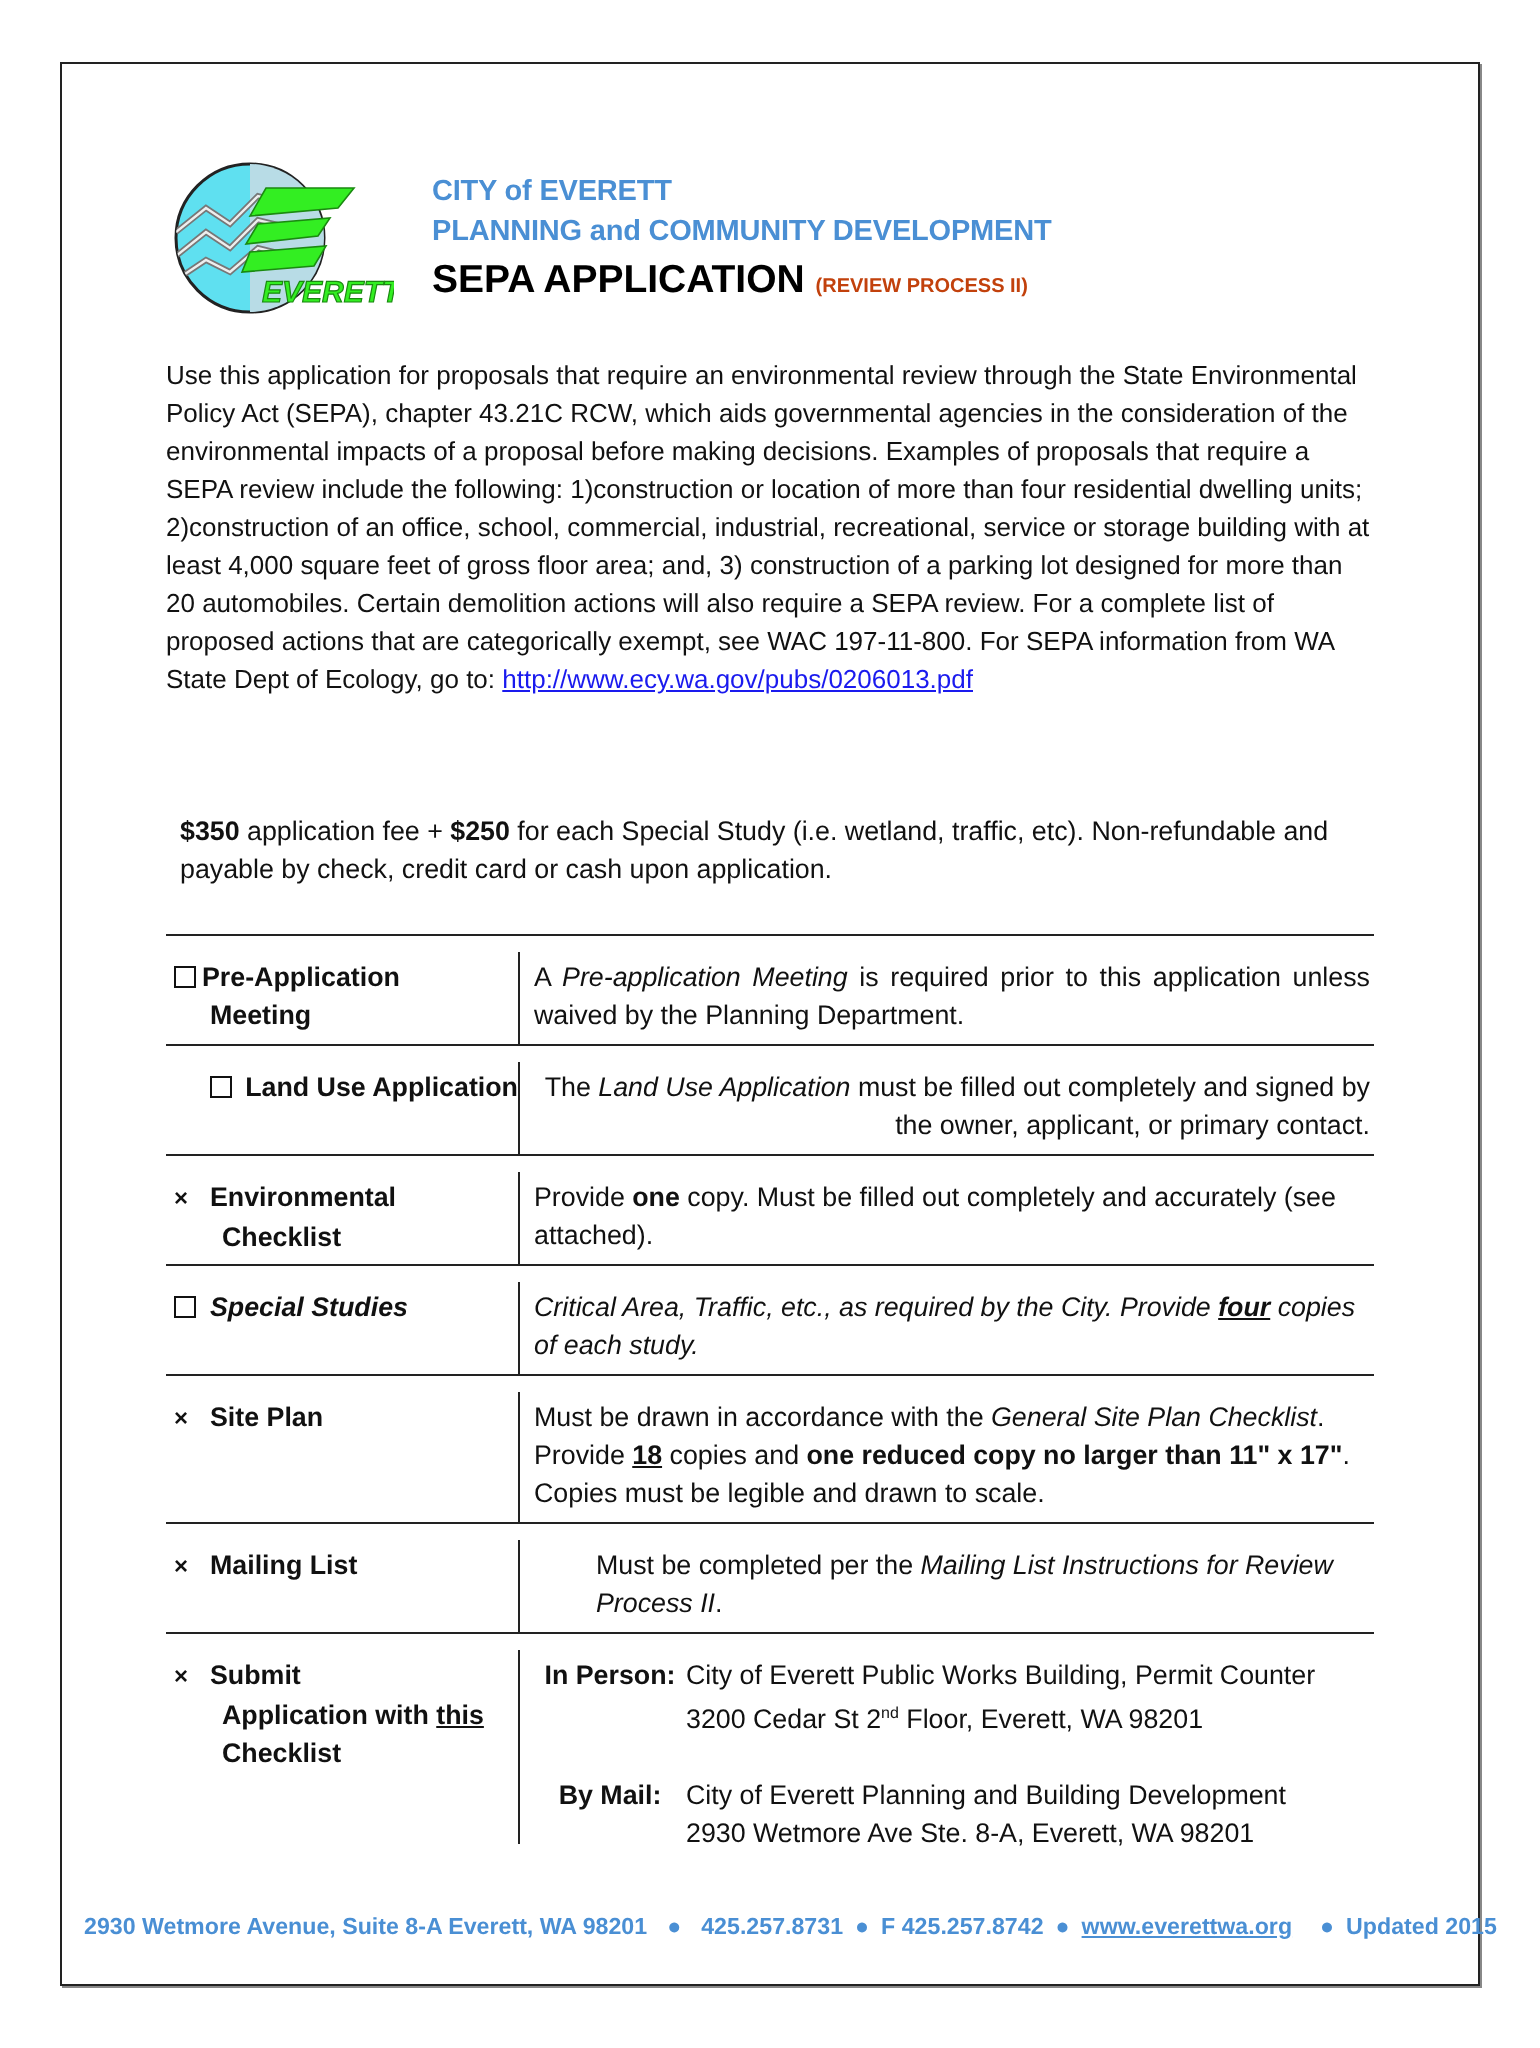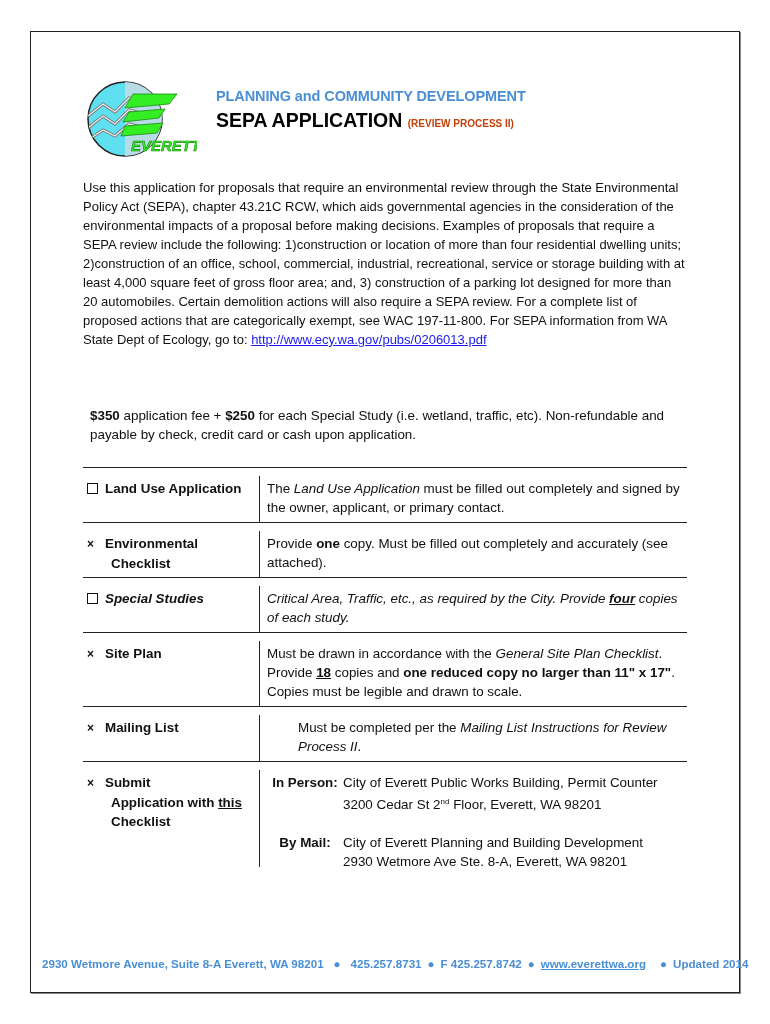--- a/index.html
+++ b/index.html
@@ -100,41 +100,51 @@
     <path d="M3 52 L18 40 L30 48 L44 34 L60 38"></path>
     <path d="M3 64 L18 54 L30 60 L44 48 L60 52"></path>
   </g>
   <polygon points="48,18 92,18 84,28 40,32" fill="#33ee22" stroke="#1a8a10" stroke-width="0.8"></polygon>
   <polygon points="44,36 80,33 74,42 38,46" fill="#33ee22" stroke="#1a8a10" stroke-width="0.8"></polygon>
   <polygon points="40,50 78,47 72,57 36,60" fill="#33ee22" stroke="#1a8a10" stroke-width="0.8"></polygon>
   <text x="46" y="75" font-family="Liberation Sans, sans-serif" font-size="15" font-weight="bold" font-style="italic" fill="#33ee22" stroke="#1a8a10" stroke-width="0.6">EVERETT</text>
 </svg>
 
 <div class="head">
+  <div class="org">CITY of EVERETT</div>
   <div class="org">PLANNING and COMMUNITY DEVELOPMENT</div>
   <div class="title">
     <span>SEPA APPLICATION</span>
     <span class="sub">(REVIEW PROCESS II)</span>
   </div>
 </div>
 
 <div class="intro">
   <span>Use this application for proposals that require an environmental review through the State Environmental Policy Act (SEPA), chapter 43.21C RCW, which aids governmental agencies in the consideration of the environmental impacts of a proposal before making decisions. Examples of proposals that require a SEPA review  include the following: 1)construction or location of more than four residential dwelling units; 2)construction of an office, school, commercial, industrial, recreational, service or storage building with at least 4,000 square feet of gross floor area; and, 3)  construction of a parking lot designed for more than 20 automobiles.  Certain demolition actions will also require a SEPA review. For a complete list of proposed actions that are categorically exempt, see WAC 197-11-800.   For SEPA information from WA State Dept of Ecology, go to: </span><a>http://www.ecy.wa.gov/pubs/0206013.pdf</a>
 </div>
 
 <div class="table">
 
   <div class="row" style="height:65px;">
     <div class="rcol">
       <b>$350</b><span> application fee + </span><b>$250</b><span> for each Special Study (i.e. wetland, traffic, etc). Non-refundable and payable by check, credit card or cash upon application.</span>
     </div>
   </div>
 
-
   <div class="row" style="height:55px; padding-top:8px;">
+    <div class="lcol">
+      <span class="box" style="margin-right:3px;"></span><span>Pre-Application</span>
+      <span class="indent-s">Meeting</span>
+    </div>
+    <div class="rcol justify">
+      <span>A </span><i>Pre-application Meeting</i><span> is required prior to this application unless waived by the Planning Department.</span>
+    </div>
+  </div>
+
+  <div class="row" style="height:55px; padding-top:8px;text-align:right;">
     <div class="lcol">
       <span class="box"></span><span>Land Use Application</span>
     </div>
     <div class="rcol">
       <span>The </span><i>Land Use Application</i><span> must be filled out completely and signed by the owner, applicant, or primary contact.</span>
     </div>
   </div>
 
   <div class="row" style="height:55px; padding-top:8px;">
     <div class="lcol">
@@ -190,14 +200,14 @@
         <div class="lbl">By Mail:</div>
         <div>City of Everett Planning and Building Development</div>
         <div></div>
         <div>2930 Wetmore Ave Ste. 8-A, Everett, WA 98201</div>
       </div>
     </div>
   </div>
 </div>
 
 <div class="footer">
-  <span>2930 Wetmore Avenue, Suite 8-A Everett, WA 98201</span><span class="dot" style="margin:0 10px;">●</span><span>425.257.8731</span><span class="dot">●</span><span>F  425.257.8742</span><span class="dot">●</span><span class="link">www.everettwa.org</span><span class="dot" style="margin-left:14px;">●</span><span>Updated 2014</span>
+  <span>2930 Wetmore Avenue, Suite 8-A Everett, WA 98201</span><span class="dot" style="margin:0 10px;">●</span><span>425.257.8731</span><span class="dot">●</span><span>F  425.257.8742</span><span class="dot">●</span><span class="link">www.everettwa.org</span><span class="dot" style="margin-left:14px;">●</span><span>Updated 2015</span>
 </div>
 
 </body></html>

